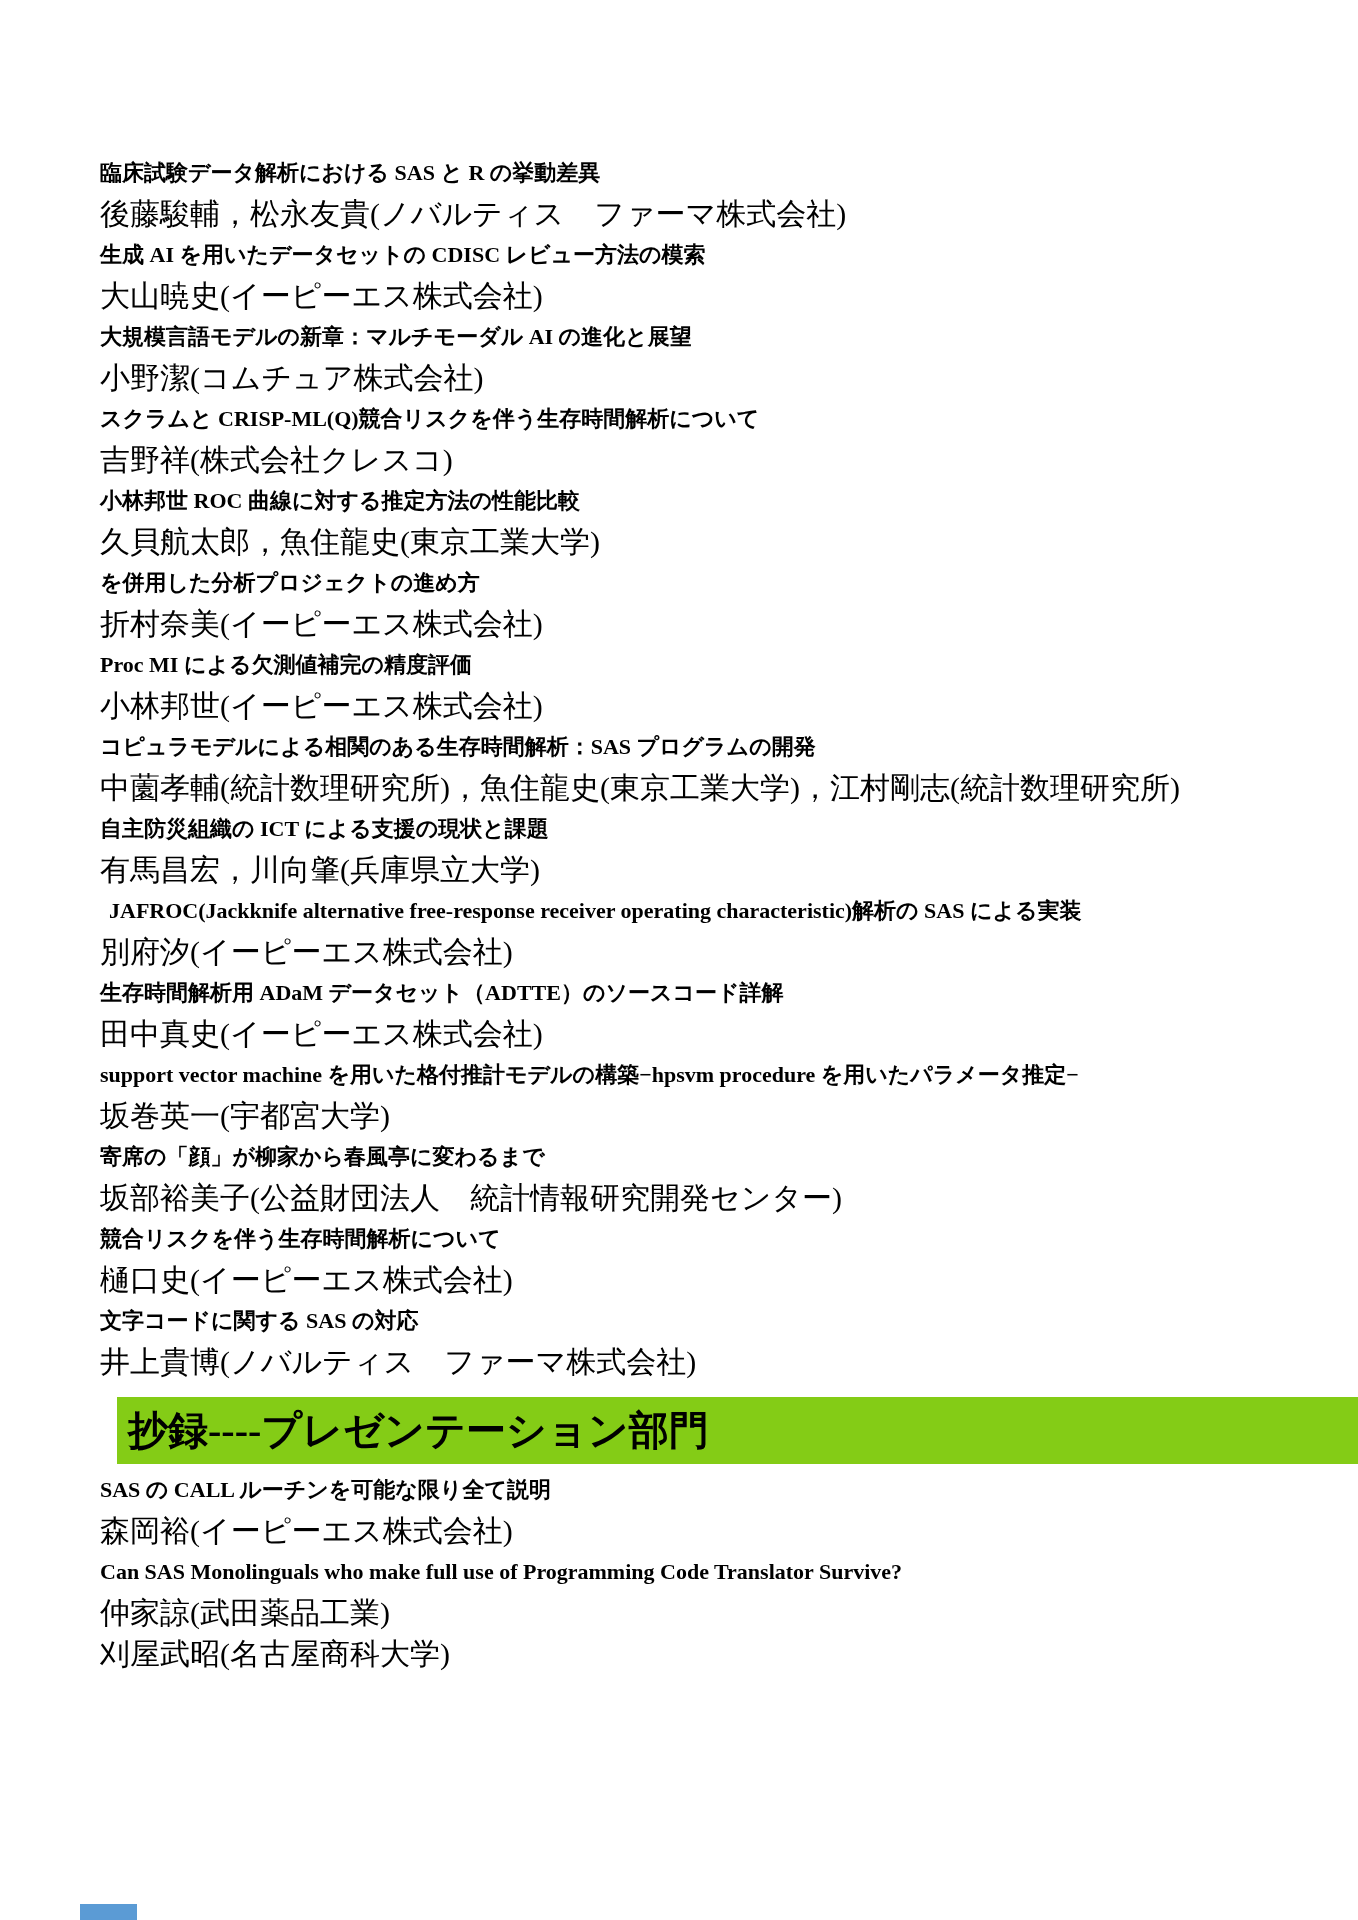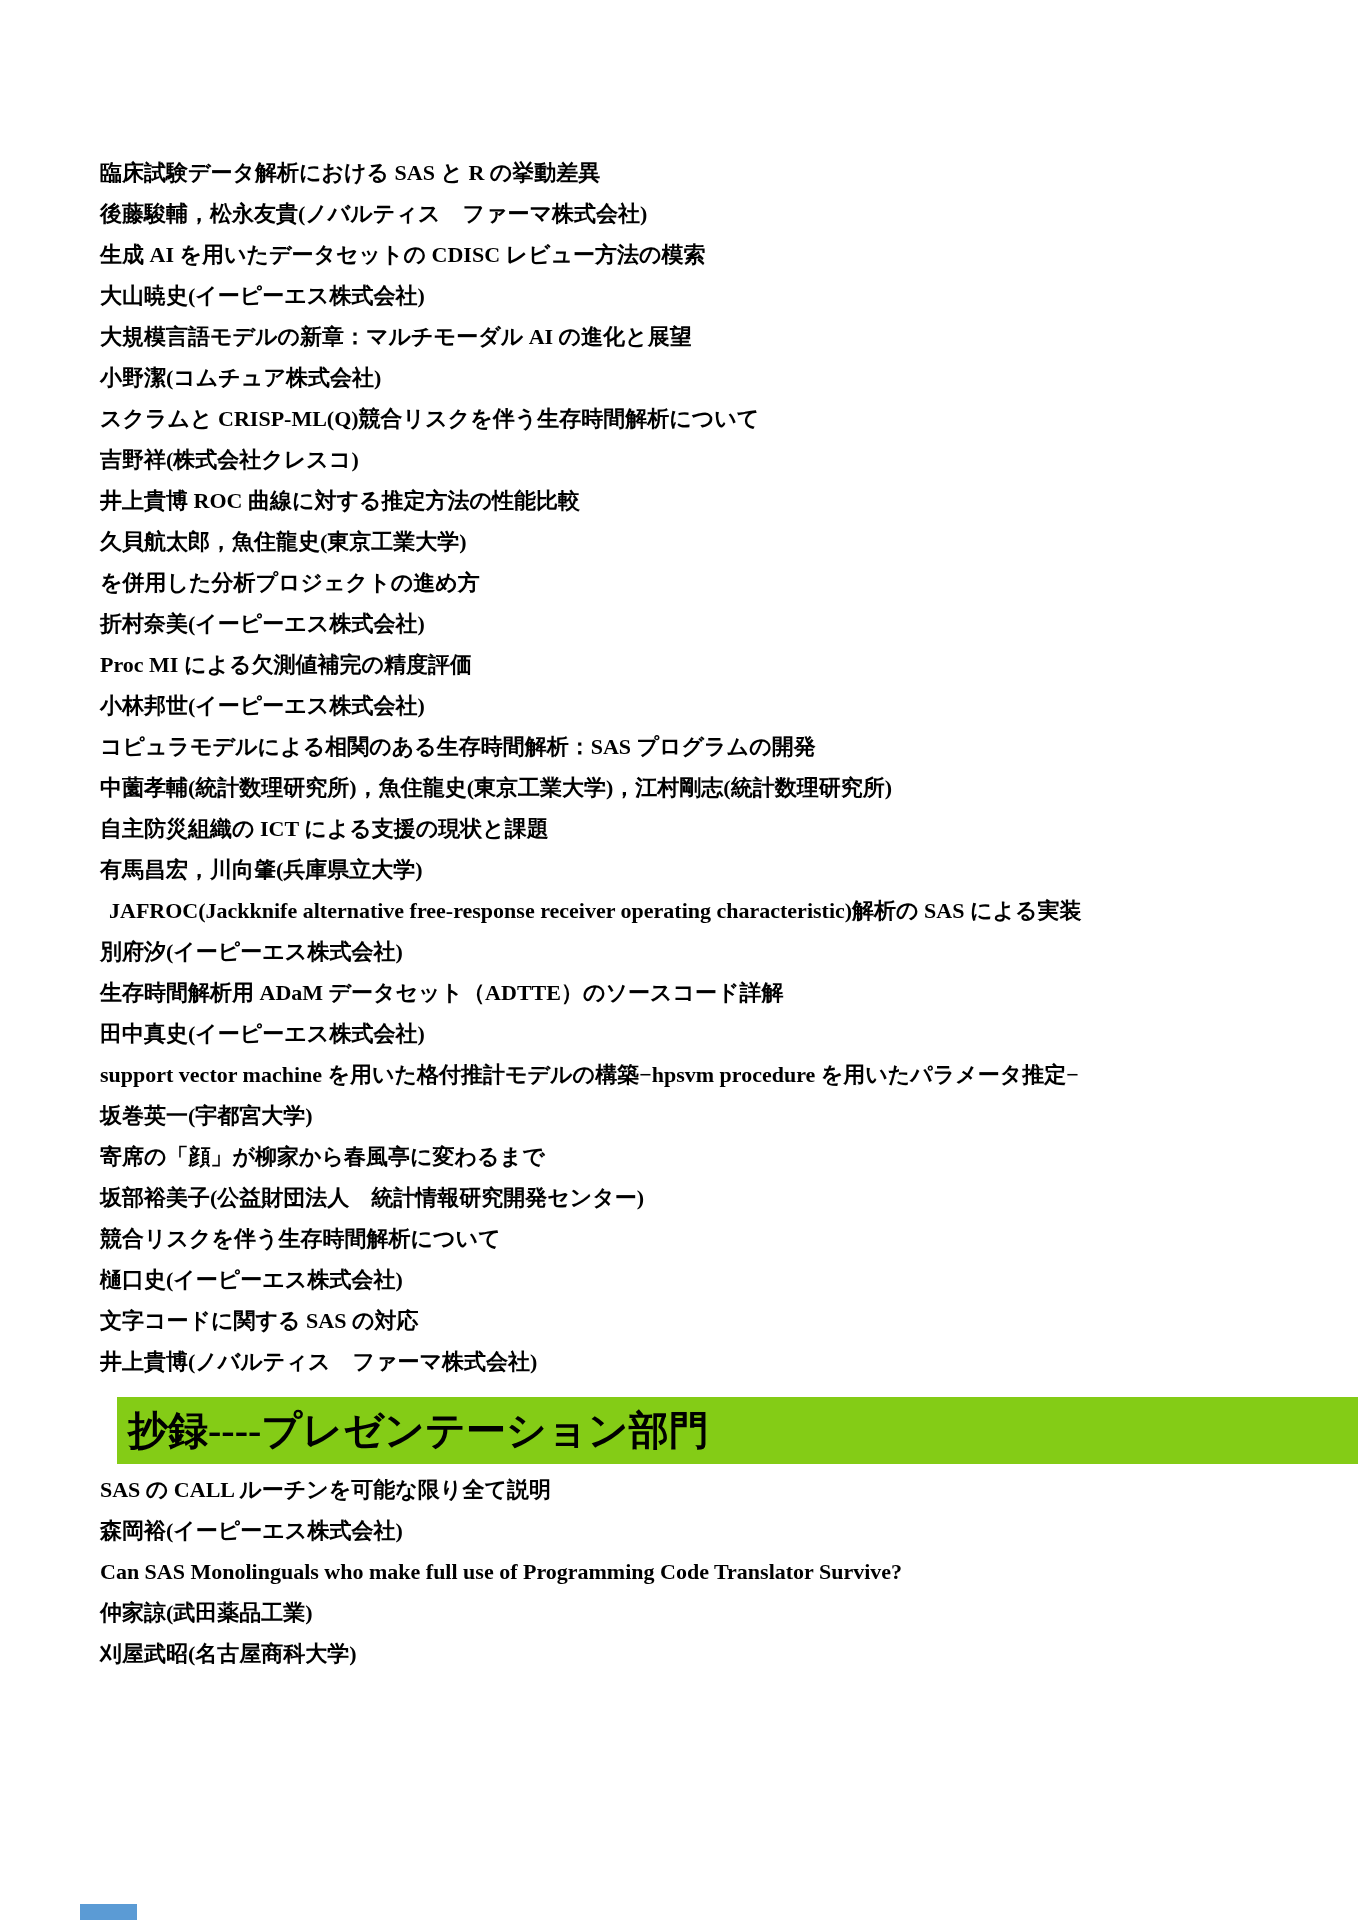--- a/index.html
+++ b/index.html
@@ -24,22 +24,22 @@
   .entry-title {
     font-weight: bold;
     font-size: 22px;
     line-height: 41px;
     white-space: nowrap;
   }
   .entry-title.indent {
     padding-left: 9px;
   }
   .entry-authors {
-    font-weight: bold;
-    font-size: 22px;
+    font-weight: normal;
+    font-size: 30px;
     line-height: 41px;
     white-space: nowrap;
   }
   .section-bar {
     background: #84cc16;
     width: 1309px;
     height: 67px;
     margin: 15px 0 5px 17px;
     display: flex;
     align-items: center;
@@ -68,21 +68,21 @@
 
   <div id="list-top">
       <div class="entry-title">臨床試験データ解析における SAS と R の挙動差異</div>
       <div class="entry-authors">後藤駿輔，松永友貴(ノバルティス　ファーマ株式会社)</div>
       <div class="entry-title">生成 AI を用いたデータセットの CDISC レビュー方法の模索</div>
       <div class="entry-authors">大山暁史(イーピーエス株式会社)</div>
       <div class="entry-title">大規模言語モデルの新章：マルチモーダル AI の進化と展望</div>
       <div class="entry-authors">小野潔(コムチュア株式会社)</div>
       <div class="entry-title">スクラムと CRISP-ML(Q)競合リスクを伴う生存時間解析について</div>
       <div class="entry-authors">吉野祥(株式会社クレスコ)</div>
-      <div class="entry-title">井上貴博 ROC 曲線に対する推定方法の性能比較</div>
+      <div class="entry-title">小林邦世 ROC 曲線に対する推定方法の性能比較</div>
       <div class="entry-authors">久貝航太郎，魚住龍史(東京工業大学)</div>
       <div class="entry-title">を併用した分析プロジェクトの進め方</div>
       <div class="entry-authors">折村奈美(イーピーエス株式会社)</div>
       <div class="entry-title">Proc MI による欠測値補完の精度評価</div>
       <div class="entry-authors">小林邦世(イーピーエス株式会社)</div>
       <div class="entry-title">コピュラモデルによる相関のある生存時間解析：SAS プログラムの開発</div>
       <div class="entry-authors">中薗孝輔(統計数理研究所)，魚住龍史(東京工業大学)，江村剛志(統計数理研究所)</div>
       <div class="entry-title">自主防災組織の ICT による支援の現状と課題</div>
       <div class="entry-authors">有馬昌宏，川向肇(兵庫県立大学)</div>
       <div class="entry-title indent">JAFROC(Jackknife alternative free-response receiver operating characteristic)解析の SAS による実装</div>

